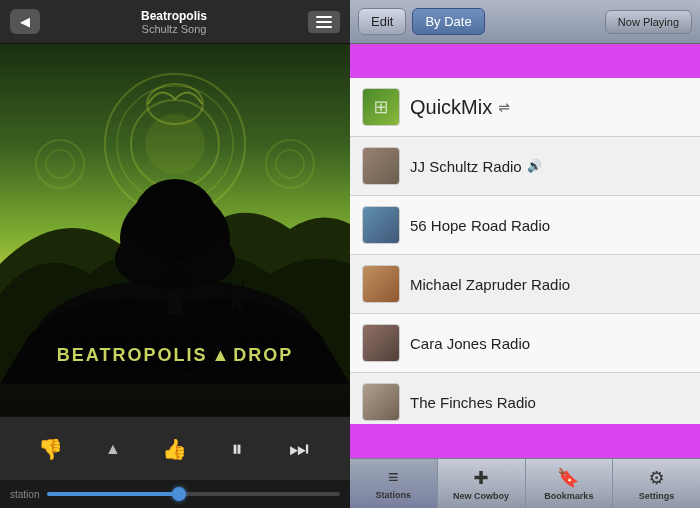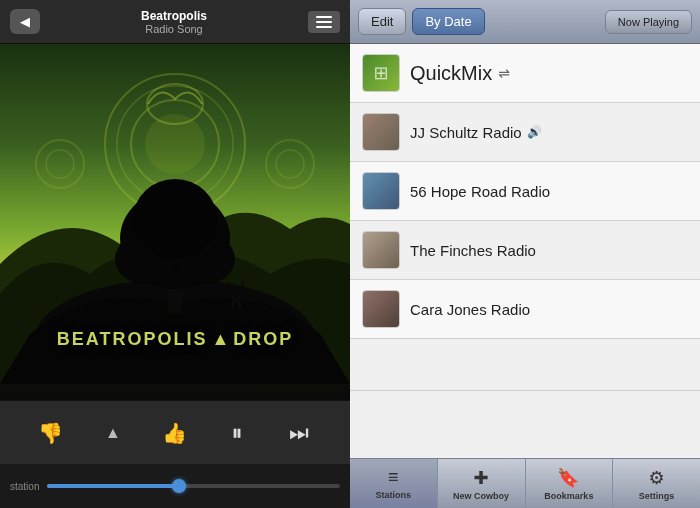--- a/index.html
+++ b/index.html
@@ -137,21 +137,21 @@
       cursor: pointer;
       color: #ccc;
       font-size: 20px;
     }
 
     .ctrl-btn.thumb-down { color: #888; }
     .ctrl-btn.thumb-up { color: #888; }
 
     .progress-bar-container {
       background: #1a1a1a;
-      height: 44px;
+      height: 28px;
       display: flex;
       align-items: center;
       padding: 0 10px;
       gap: 8px;
     }
 
     .station-label {
       color: #888;
       font-size: 10px;
       flex-shrink: 0;
@@ -184,20 +184,21 @@
       box-shadow: 0 0 4px rgba(74,144,217,0.8);
     }
 
     
     .right-panel {
       width: 350px;
       height: 508px;
       background: #d946ef;
       display: flex;
       flex-direction: column;
+      gap: 34px;
     }
 
     .right-top-bar {
       height: 44px;
       background: linear-gradient(180deg, #b0b8c8 0%, #8a94a8 100%);
       display: flex;
       align-items: center;
       padding: 0 8px;
       gap: 6px;
       border-bottom: 1px solid #666;
@@ -320,21 +321,21 @@
 <body>
 
 <div class="left-panel">
 
   <div class="top-bar">
     <div class="back-button">
       <span>◀</span>
     </div>
     <div class="now-playing-info">
       <div class="artist">Beatropolis</div>
-      <div class="song">Radio Song</div>
+      <div class="song">Schultz Song</div>
     </div>
     <div class="menu-button">
       <span></span>
       <span></span>
       <span></span>
     </div>
   </div>
 
   <div class="album-art">
     <div class="album-art-bg">
@@ -446,29 +447,33 @@
       <div class="station-thumb" style="background:linear-gradient(135deg,#9a8070,#6a6050);"></div>
       <span class="station-name">JJ Schultz Radio</span>
       <span class="volume-icon">🔊</span>
     </div>
 
     <div class="station-item">
       <div class="station-thumb" style="background:linear-gradient(135deg,#6090b0,#405878);"></div>
       <span class="station-name">56 Hope Road Radio</span>
     </div>
 
+    <div class="station-item">
+      <div class="station-thumb" style="background:linear-gradient(135deg,#c09060,#905830);"></div>
+      <span class="station-name">Michael Zapruder Radio</span>
+    </div>
+
+    <div class="station-item">
+      <div class="station-thumb" style="background:linear-gradient(135deg,#907068,#504038);"></div>
+      <span class="station-name">Cara Jones Radio</span>
+    </div>
 
     <div class="station-item">
       <div class="station-thumb" style="background:linear-gradient(135deg,#b0a090,#706050);"></div>
       <span class="station-name">The Finches Radio</span>
-    </div>
-
-    <div class="station-item">
-      <div class="station-thumb" style="background:linear-gradient(135deg,#907068,#504038);"></div>
-      <span class="station-name">Cara Jones Radio</span>
     </div>
 
 
     <div class="station-item">
       
       
     </div>
   </div>
 
   <div class="bottom-tab-bar">

